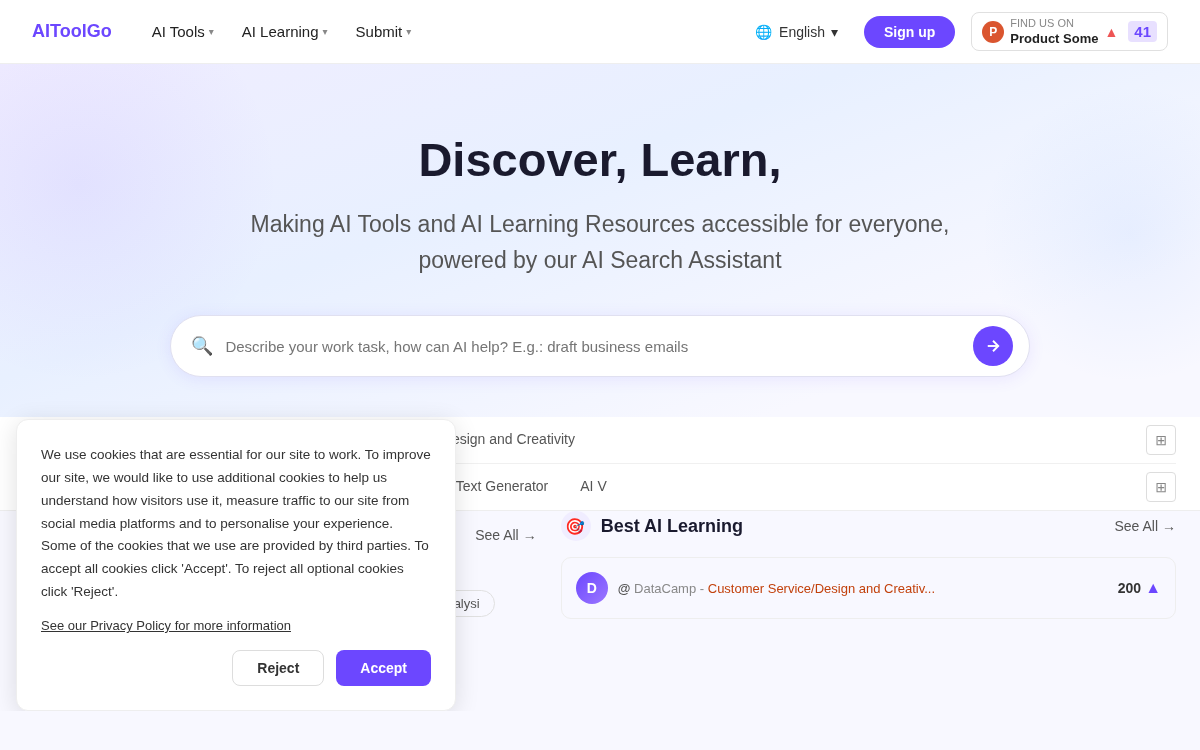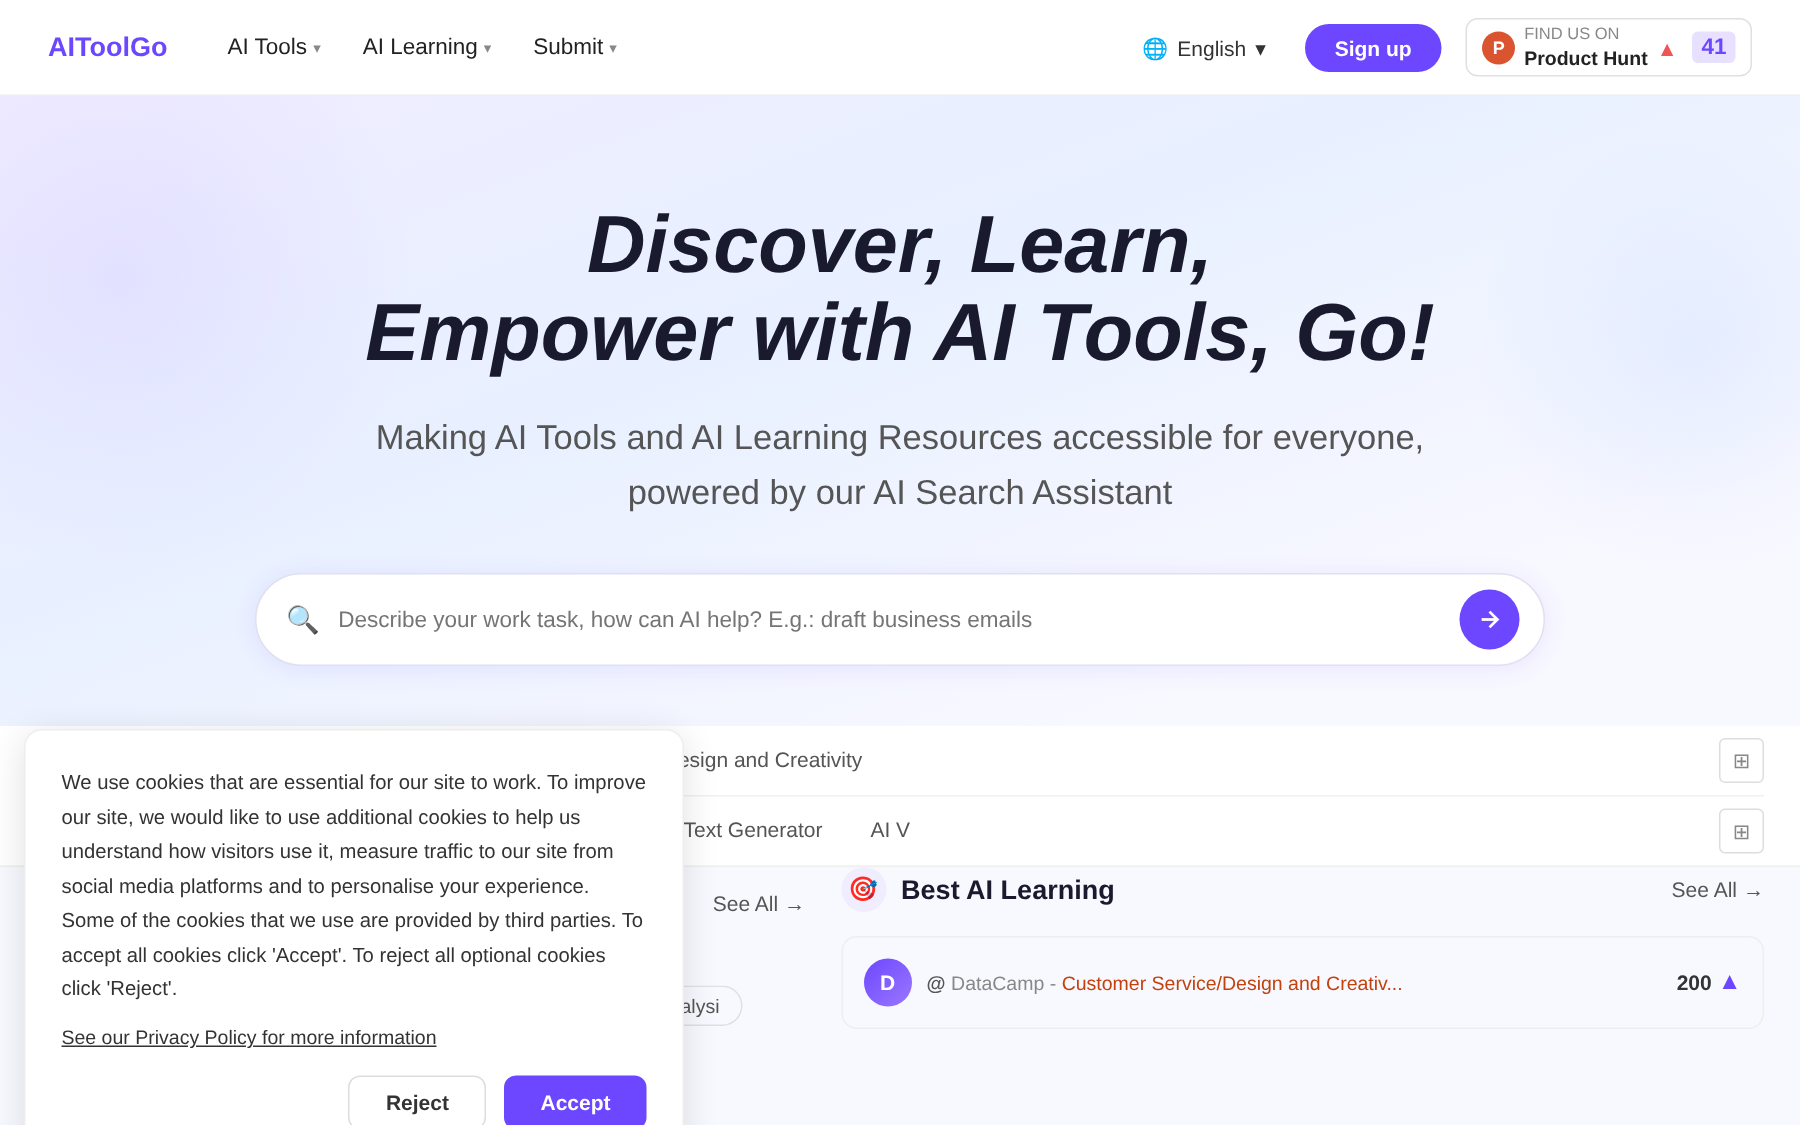--- a/index.html
+++ b/index.html
@@ -57,22 +57,22 @@
       content: ''; position: absolute; top: -80px; left: -120px;
       width: 400px; height: 400px; background: radial-gradient(circle, rgba(108,71,255,0.08), transparent 70%);
       border-radius: 50%;
     }
     .hero::after {
       content: ''; position: absolute; top: 20px; right: -80px;
       width: 300px; height: 300px; background: radial-gradient(circle, rgba(100,160,255,0.1), transparent 70%);
       border-radius: 50%;
     }
     .hero h1 {
-      font-size: 54px; font-weight: 800; color: #1a1a2e; line-height: 1.1;
-      margin-bottom: 20px; position: relative; z-index: 1; font-style: italic;
+      font-size: 47px; font-weight: 800; color: #1a1a2e; line-height: 1.1;
+      margin-bottom: 20px; position: relative; z-index: 1;
     }
     .hero p {
       font-size: 23px; color: #555; max-width: 700px; margin: 0 auto 36px;
       line-height: 1.6; position: relative; z-index: 1;
     }
     .search-bar {
       display: flex; align-items: center; max-width: 860px; margin: 0 auto;
       background: #fff; border-radius: 40px; padding: 10px 16px 10px 20px;
       box-shadow: 0 2px 16px rgba(108,71,255,0.1); position: relative; z-index: 1;
       border: 1.5px solid #e0e0f0;
@@ -221,32 +221,31 @@
     <button class="lang-btn">
       <span>🌐</span>
       <span>English</span>
       <span>▾</span>
     </button>
     <button class="signup-btn">Sign up</button>
     <div class="product-hunt-badge">
       <div class="ph-logo">P</div>
       <div>
         <div class="ph-text">FIND US ON</div>
-        <span class="ph-name">Product Hunt</span>
+        <span class="ph-name">Product Some</span>
       </div>
       <span class="ph-arrow">▲</span>
       <span class="ph-count">41</span>
     </div>
   </div>
 </nav>
 
 <div class="hero">
   <h1>
     <span>Discover, Learn,</span><br>
-    <span>Empower with AI Tools, Go!</span>
   </h1>
   <p>Making AI Tools and AI Learning Resources accessible for everyone, powered by our AI Search Assistant</p>
   <div class="search-bar">
     <span class="search-icon">🔍</span>
     <input class="search-input" type="text" placeholder="Describe your work task, how can AI help? E.g.: draft business emails" style="">
     <button class="search-btn">
       <svg width="18" height="18" viewBox="0 0 24 24" fill="none" stroke="currentColor" stroke-width="2.5">
         <line x1="5" y1="12" x2="19" y2="12"></line>
         <polyline points="12 5 19 12 12 19"></polyline>
       </svg>

